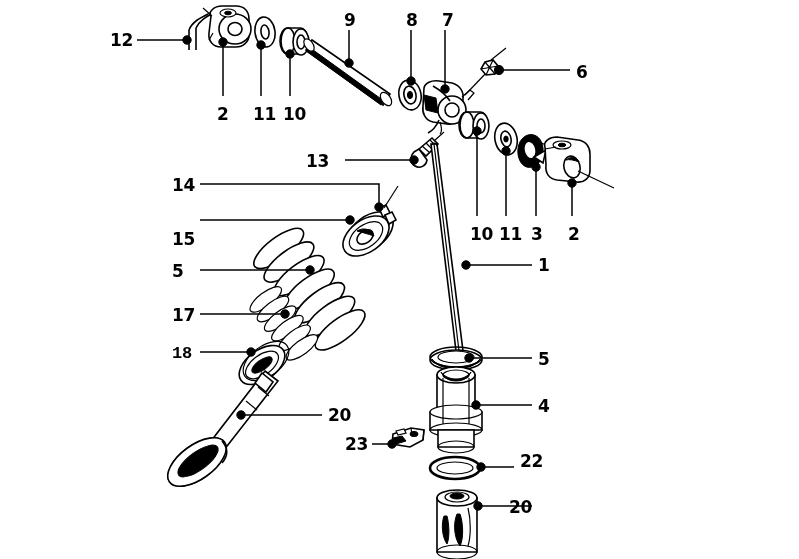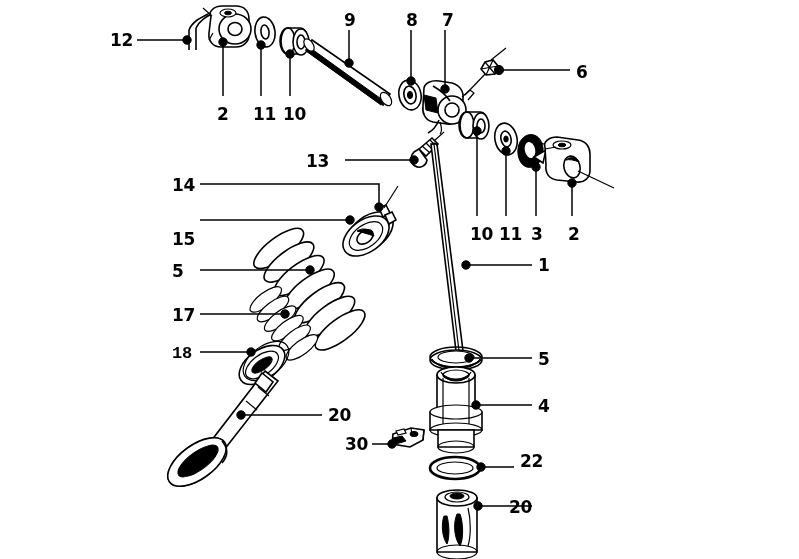--- a/index.html
+++ b/index.html
@@ -358,17 +358,17 @@
       <div class="callout-label" style="left: 499px; top: 226px;">11</div>
       <div class="callout-label" style="left: 110px; top: 32px;">12</div>
       <div class="callout-label" style="left: 306px; top: 153px;">13</div>
       <div class="callout-label" style="left: 172px; top: 177px; text-align: right;">14</div>
       <div class="callout-label" style="left: 172px; top: 223px; margin-top: 8px;">15</div>
       <div class="callout-label" style="left: 172px; top: 263px;">5</div>
       <div class="callout-label" style="left: 172px; top: 307px;">17</div>
       <div class="callout-label" style="left: 172px; top: 345px; font-family: Liberation Mono, monospace;">18</div>
       <div class="callout-label" style="left: 328px; top: 407px;">20</div>
       <div class="callout-label" style="left: 509px; top: 499px;">20</div>
-      <div class="callout-label" style="left: 345px; top: 436px;">30</div>
+      <div class="callout-label" style="left: 345px; top: 436px;">23</div>
       <div class="callout-label" style="left: 520px; top: 453px;">22</div>
     </div>
 
 </div>
 
 </body></html>

